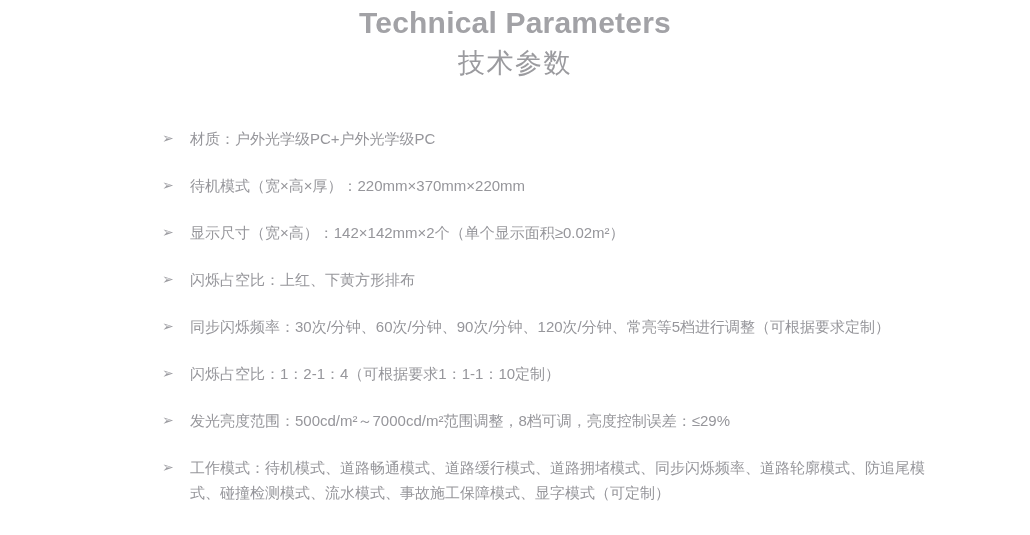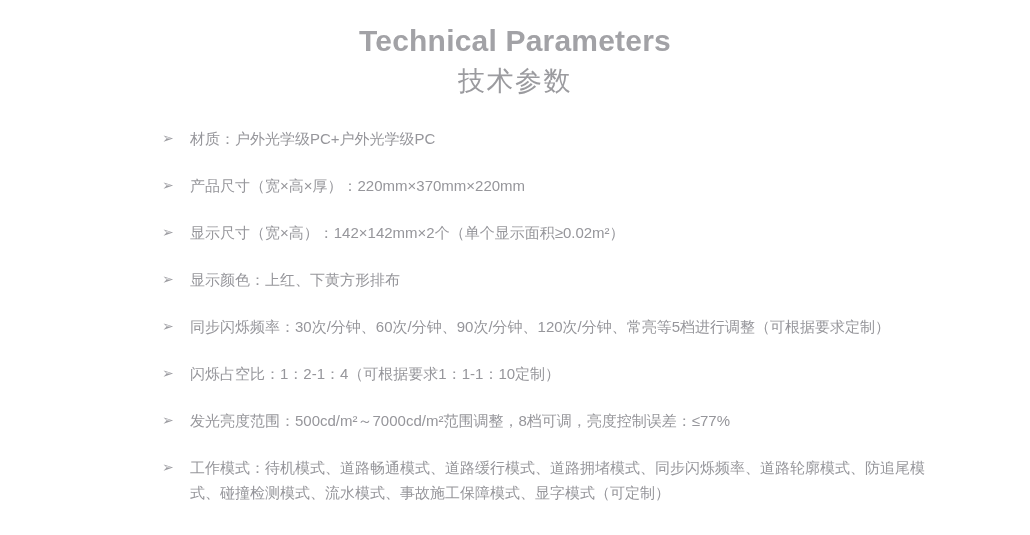--- a/index.html
+++ b/index.html
@@ -20,21 +20,21 @@
   .page {
     position: relative;
     width: 1030px;
     height: 535px;
     box-sizing: border-box;
   }
 
   
   .header {
     text-align: center;
-    padding-top: 22px;
+    padding-top: 4px;
   }
   .title-en {
     font-size: 30px;
     font-weight: bold;
     color: #a2a2a6;
     letter-spacing: 0.2px;
     line-height: 1.25;
     margin: 0;
   }
   .title-cn {
@@ -92,41 +92,41 @@
     <h2 class="title-cn">技术参数</h2>
   </div>
 
   <ul class="spec-list" id="spec-list">
       <li class="spec-item">
         <span class="bullet">➢</span>
         <span class="spec-text">材质：户外光学级PC+户外光学级PC</span>
       </li>
       <li class="spec-item">
         <span class="bullet">➢</span>
-        <span class="spec-text">产品尺寸（宽×高×厚）：220mm×370mm×220mm</span>
+        <span class="spec-text">待机模式（宽×高×厚）：220mm×370mm×220mm</span>
       </li>
       <li class="spec-item">
         <span class="bullet">➢</span>
         <span class="spec-text">显示尺寸（宽×高）：142×142mm×2个（单个显示面积≥0.02m²）</span>
       </li>
       <li class="spec-item">
         <span class="bullet">➢</span>
-        <span class="spec-text">显示颜色：上红、下黄方形排布</span>
+        <span class="spec-text">闪烁占空比：上红、下黄方形排布</span>
       </li>
       <li class="spec-item">
         <span class="bullet">➢</span>
         <span class="spec-text">同步闪烁频率：30次/分钟、60次/分钟、90次/分钟、120次/分钟、常亮等5档进行调整（可根据要求定制）</span>
       </li>
       <li class="spec-item">
         <span class="bullet">➢</span>
         <span class="spec-text">闪烁占空比：1：2-1：4（可根据要求1：1-1：10定制）</span>
       </li>
       <li class="spec-item">
         <span class="bullet">➢</span>
-        <span class="spec-text">发光亮度范围：500cd/m²～7000cd/m²范围调整，8档可调，亮度控制误差：≤77%</span>
+        <span class="spec-text">发光亮度范围：500cd/m²～7000cd/m²范围调整，8档可调，亮度控制误差：≤29%</span>
       </li>
       <li class="spec-item">
         <span class="bullet">➢</span>
         <span class="spec-text">工作模式：待机模式、道路畅通模式、道路缓行模式、道路拥堵模式、同步闪烁频率、道路轮廓模式、防追尾模式、碰撞检测模式、流水模式、事故施工保障模式、显字模式（可定制）</span>
       </li>
     </ul>
 
 </div>
 
 </body></html>

